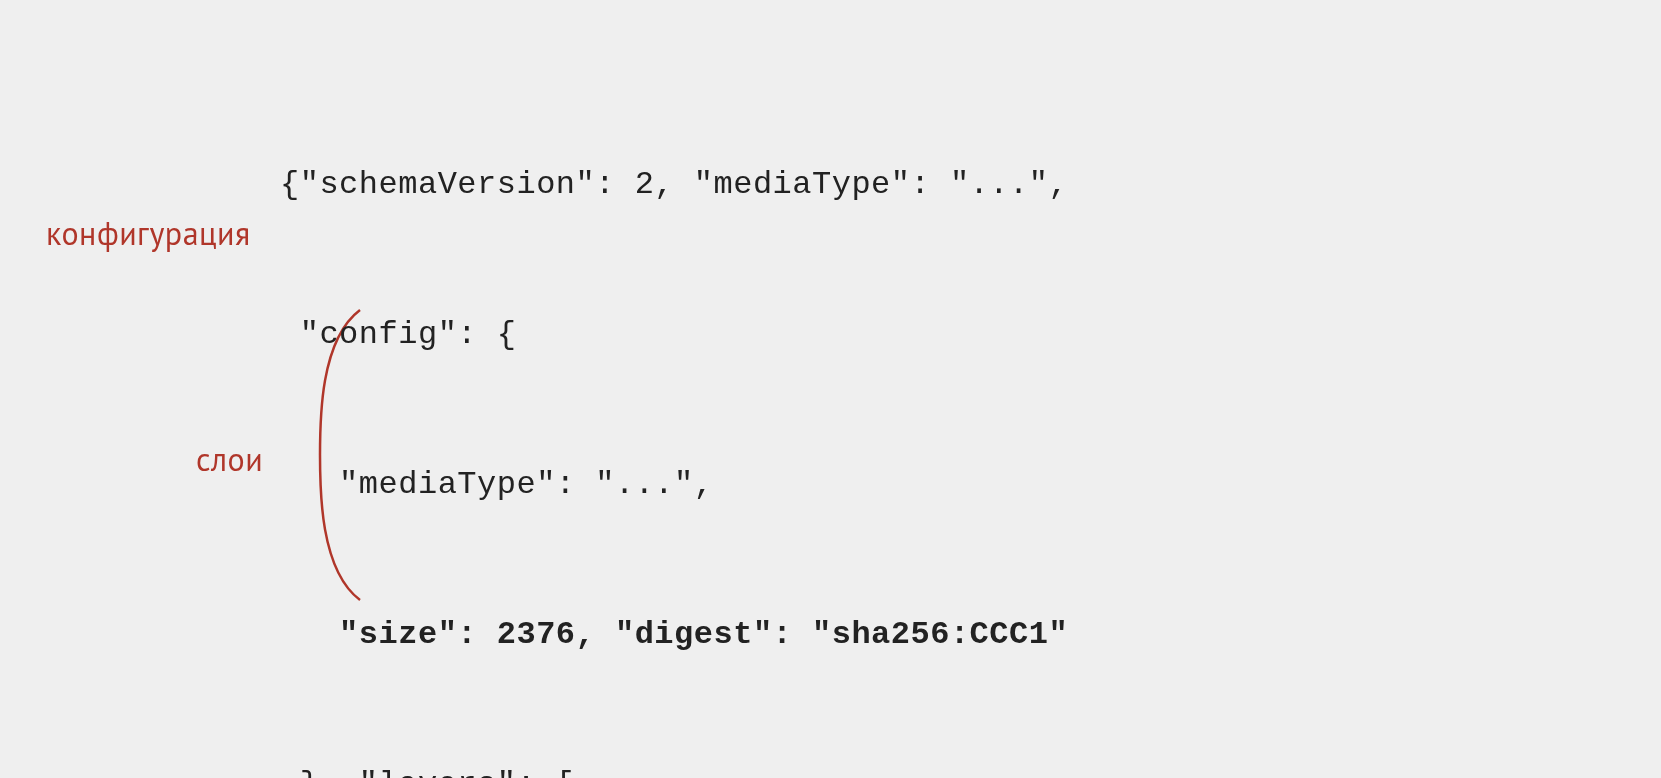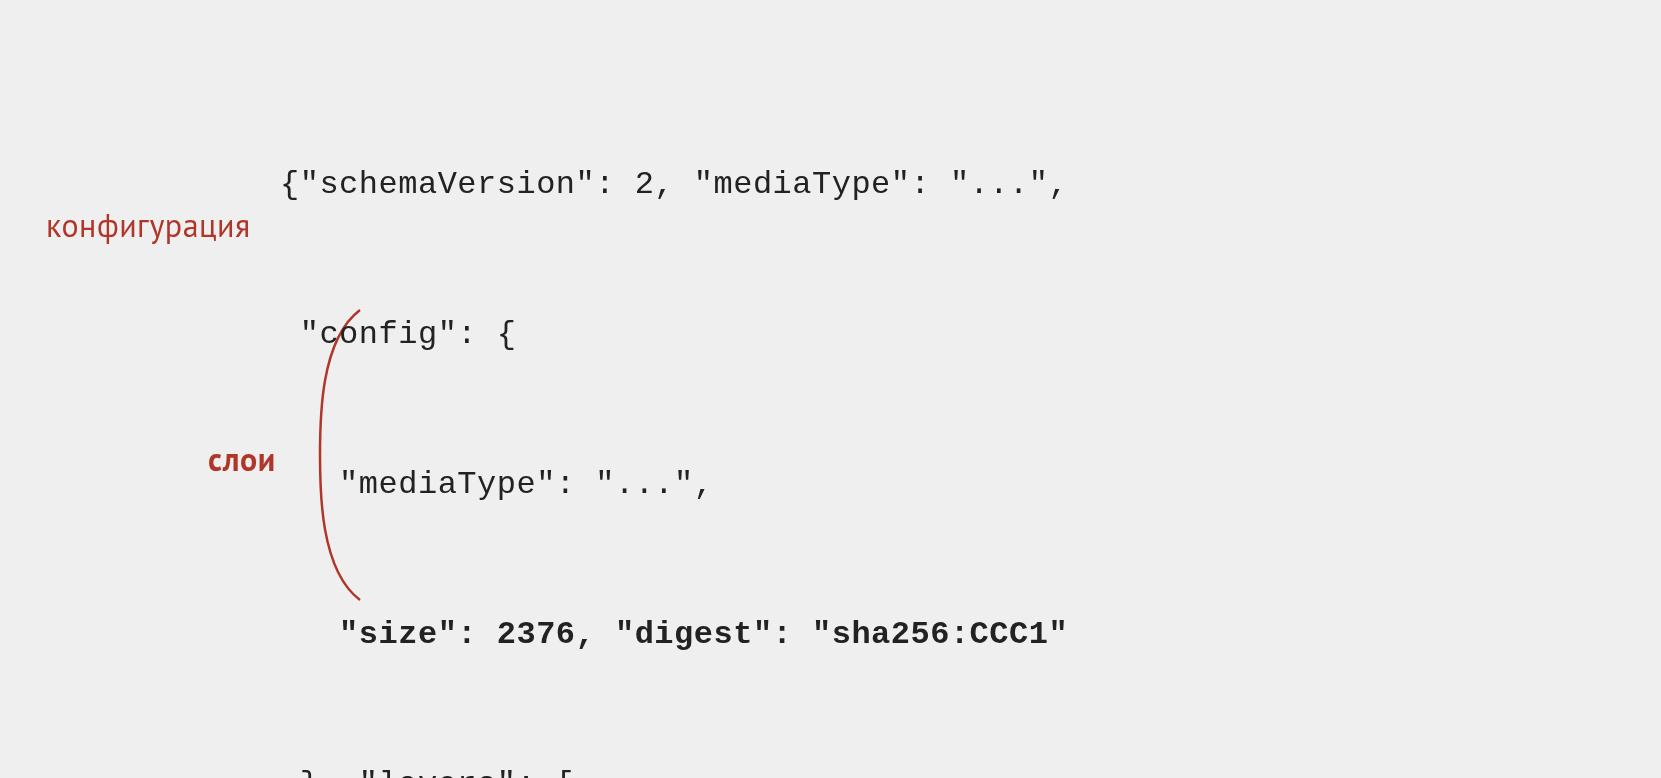--- a/index.html
+++ b/index.html
@@ -28,22 +28,22 @@
   }
   .code .line { display: block; }
   .code .b { font-weight: 700; }
   .label {
     position: absolute;
     font-family: "PT Sans", "Helvetica Neue", Arial, sans-serif;
     color: #b0362a;
     font-size: 32px;
     letter-spacing: 0.5px;
   }
-  .label.config { left: 46px; top: 204px; }
-  .label.layers { left: 208px; top: 438px; font-weight: bold; }
+  .label.config { left: 46px; top: 212px; }
+  .label.layers { left: 196px; top: 438px; }
   svg.bracket {
     position: absolute;
     left: 300px;
     top: 300px;
     overflow: visible;
   }
   svg.bracket path {
     fill: none;
     stroke: #b0362a;
     stroke-width: 2.5;

